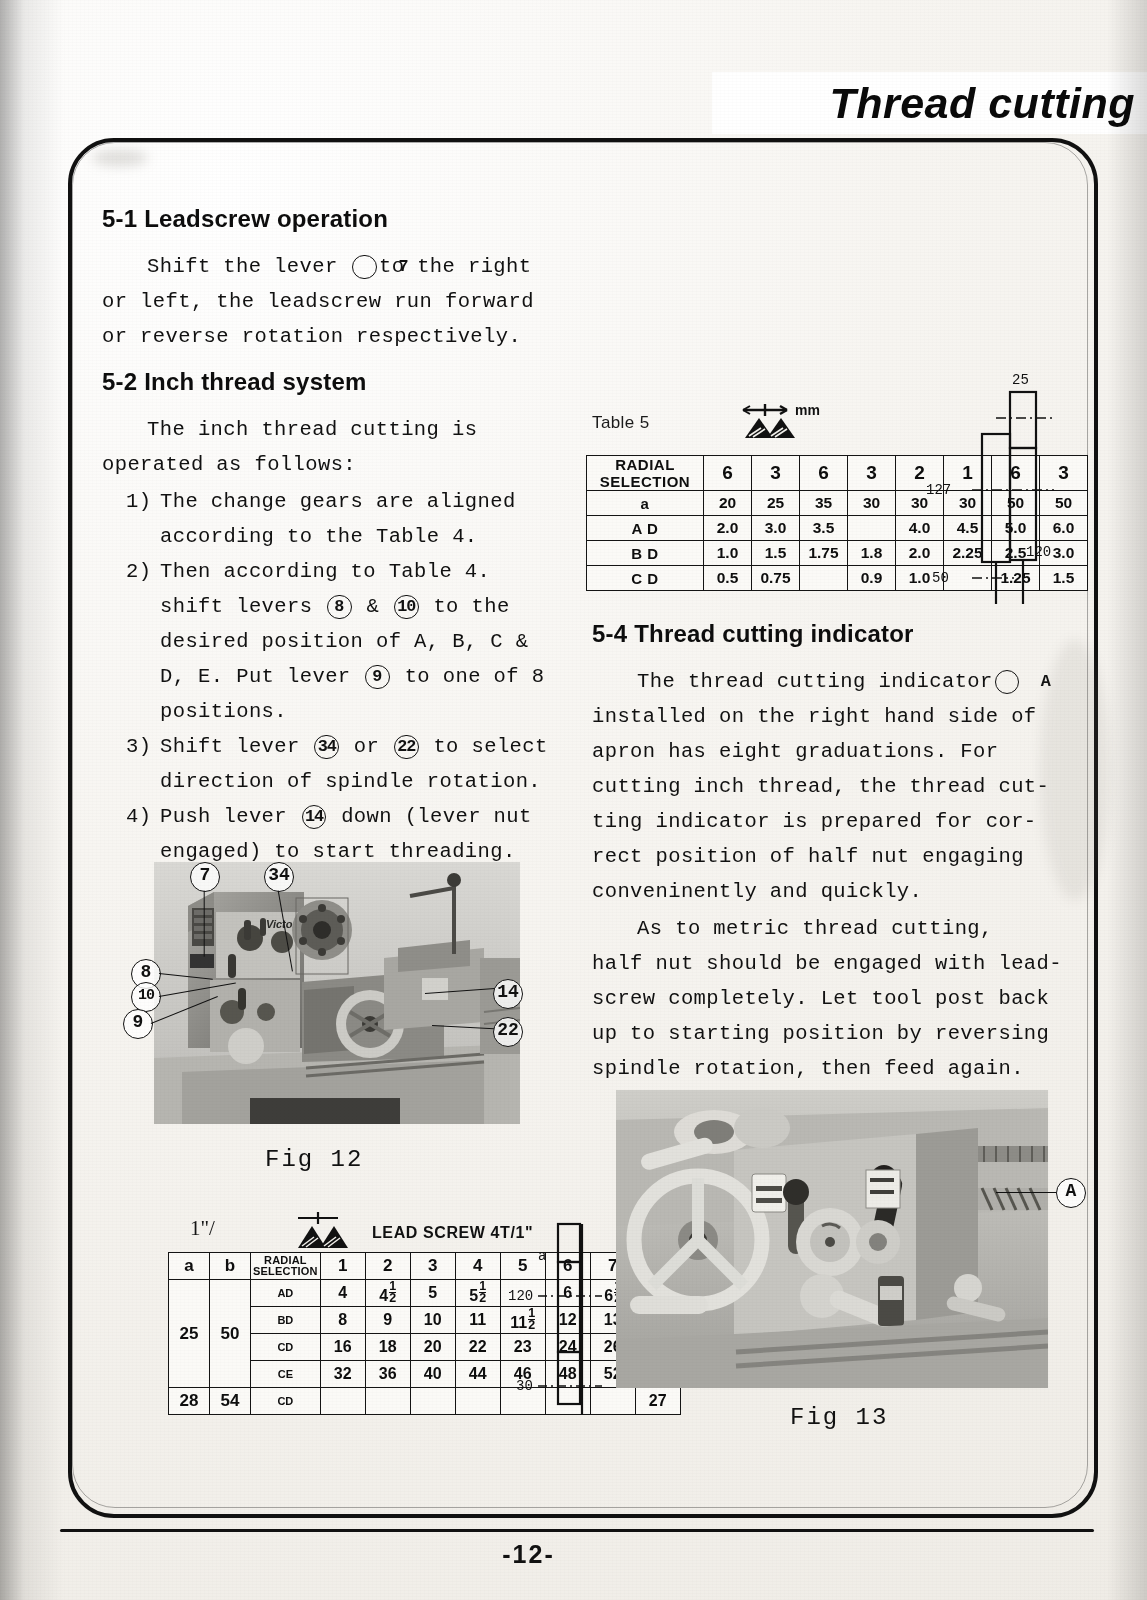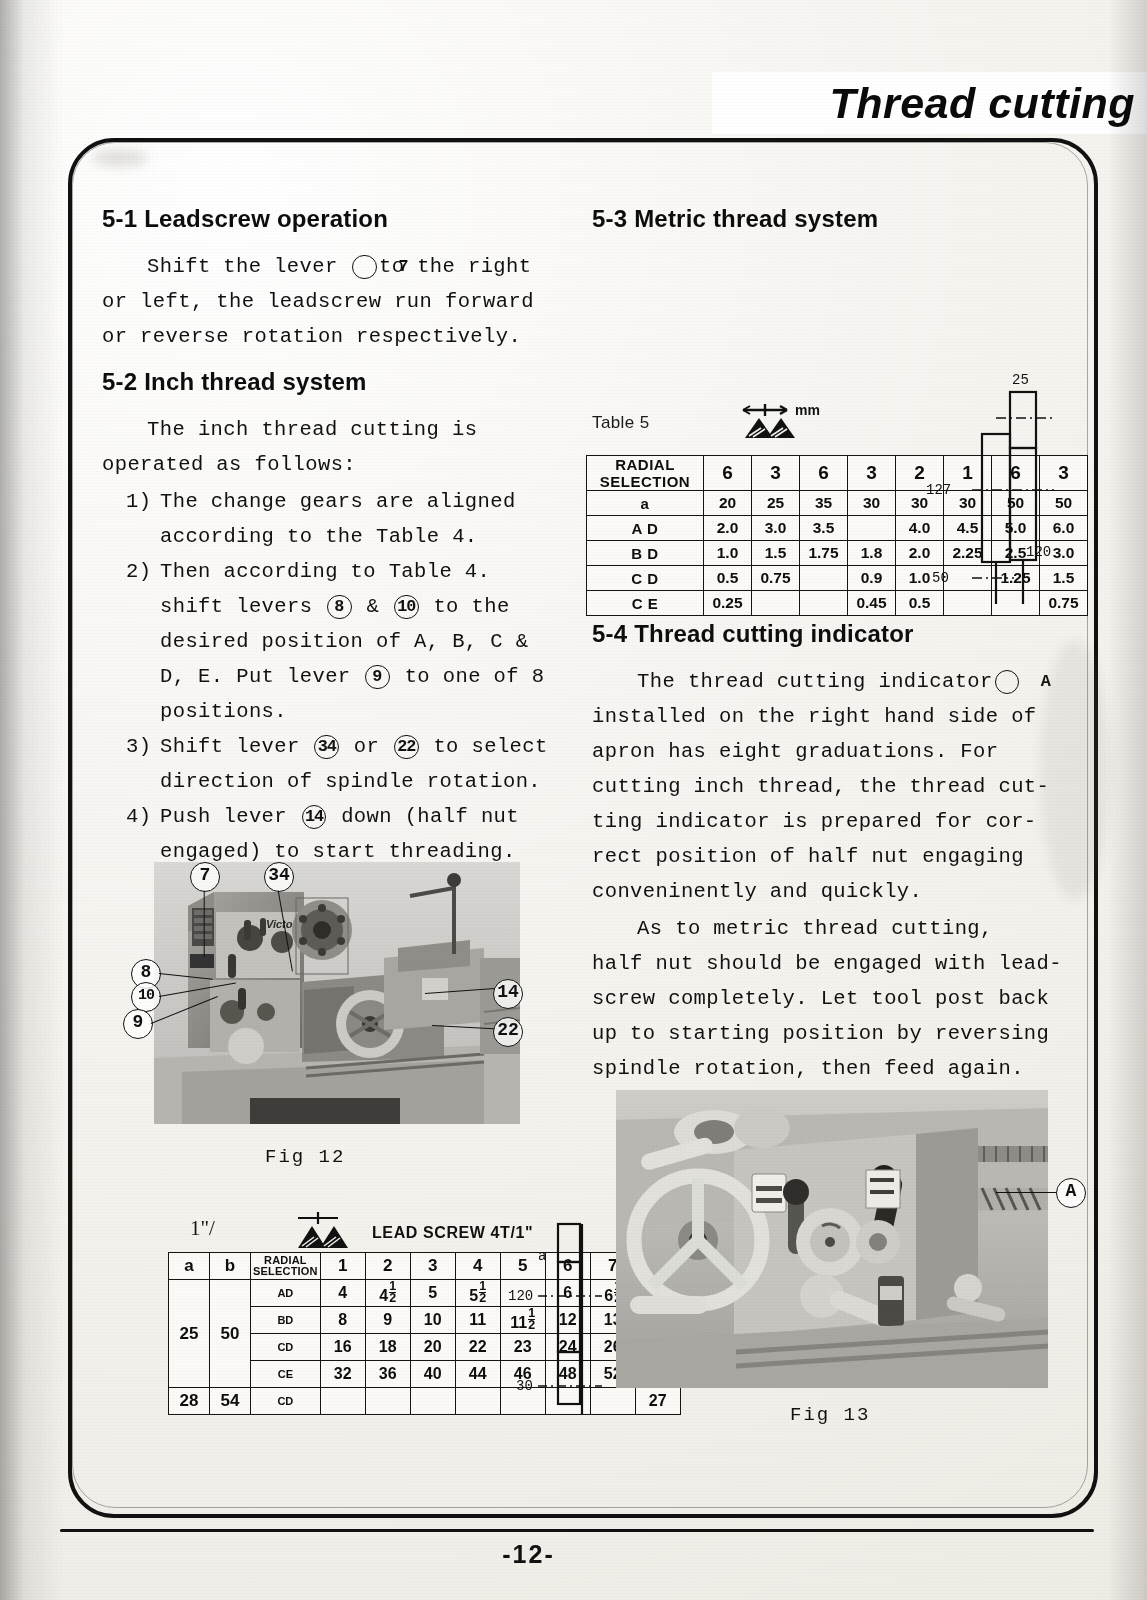--- a/index.html
+++ b/index.html
@@ -134,21 +134,21 @@
   #tbl4-sym{position:absolute;left:292px;top:1208px;}
   .frac{display:inline-block;font-size:.78em;vertical-align:-.08em;
         line-height:.9em;text-align:center;margin-left:.08em;}
   .frac b{display:block;border-bottom:1.4px solid #111;font-weight:700;}
   .frac i{display:block;font-style:normal;font-weight:700;}
 
   
   .photo{position:absolute;background:#9a9a96;overflow:hidden;}
   .photo .sky{position:absolute;inset:0;}
   .cap{
-    position:absolute;font-size:19px;letter-spacing:2px;color:#111;
+    position:absolute;font-size:24px;letter-spacing:2px;color:#111;
     font-family:"Liberation Mono","DejaVu Sans Mono",monospace;
   }
   #fig12{left:154px;top:862px;width:366px;height:262px;}
   #fig12-cap{left:265px;top:1146px;}
   #fig13{left:616px;top:1090px;width:432px;height:298px;}
   #fig13-cap{left:790px;top:1404px;}
 
   .callout{
     position:absolute;font-family:"Liberation Mono","DejaVu Sans Mono",monospace;
     font-size:18px;font-weight:700;color:#111;
@@ -213,28 +213,27 @@
 D, E. Put lever </span><span class="circ">9</span><span> to one of 8
 positions.</span></span>
       </li>
       <li>
         <span class="num">3)</span>
         <span class="txt"><span>Shift lever </span><span class="circ dbl">34</span><span> or </span><span class="circ dbl">22</span><span> to select
 direction of spindle rotation.</span></span>
       </li>
       <li>
         <span class="num">4)</span>
-        <span class="txt"><span>Push lever </span><span class="circ dbl">14</span><span> down (half nut
+        <span class="txt"><span>Push lever </span><span class="circ dbl">14</span><span> down (lever nut
 engaged) to start threading.</span></span>
       </li>
     </ul>
   </div>
 
   <div class="col" id="col-right">
-    <h2 class="sec">5-3 Metric thread system</h2>
   </div>
 
   <div style="position:absolute;left:592px;top:620px;width:500px">
     <h2 class="sec">5-4 Thread cutting indicator</h2>
     <p class="body indent"><span>The thread cutting indicator</span><span class="circ">A</span><br><span>installed on the right hand side of
 apron has eight graduations. For
 cutting inch thread, the thread cut-
 ting indicator is prepared for cor-
 rect position of half nut engaging
 conveninently and quickly.</span></p>
@@ -317,31 +316,20 @@
         <tr>
           <th class="lab">C D</th>
           <td class="v">0.5</td>
           <td class="v">0.75</td>
           <td class="v"></td>
           <td class="v">0.9</td>
           <td class="v">1.0</td>
           <td class="v"></td>
           <td class="v">1.25</td>
           <td class="v">1.5</td>
-        </tr>
-        <tr>
-          <th class="lab">C E</th>
-          <td class="v">0.25</td>
-          <td class="v"></td>
-          <td class="v"></td>
-          <td class="v">0.45</td>
-          <td class="v">0.5</td>
-          <td class="v"></td>
-          <td class="v"></td>
-          <td class="v">0.75</td>
         </tr>
       </tbody>
     </table>
   </div>
 
   <div id="gear-right">
     <svg width="120" height="230" viewBox="0 0 120 230" aria-hidden="true">
       <g stroke="#111" stroke-width="2.2" fill="none">
         <rect x="58" y="14" width="26" height="56"></rect>
         <rect x="58" y="70" width="26" height="112"></rect>

